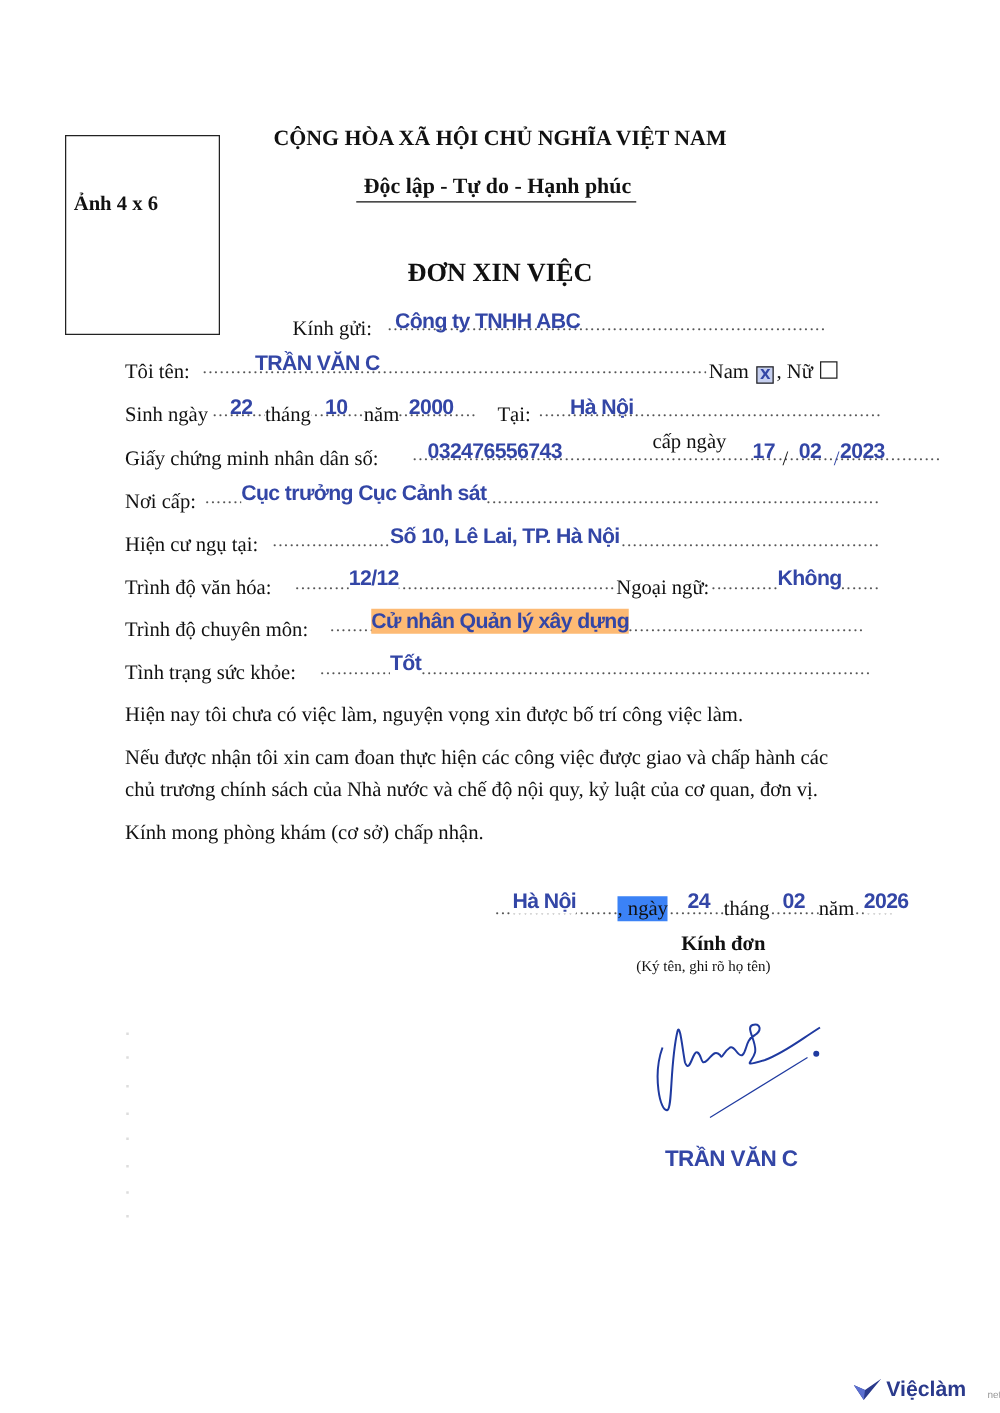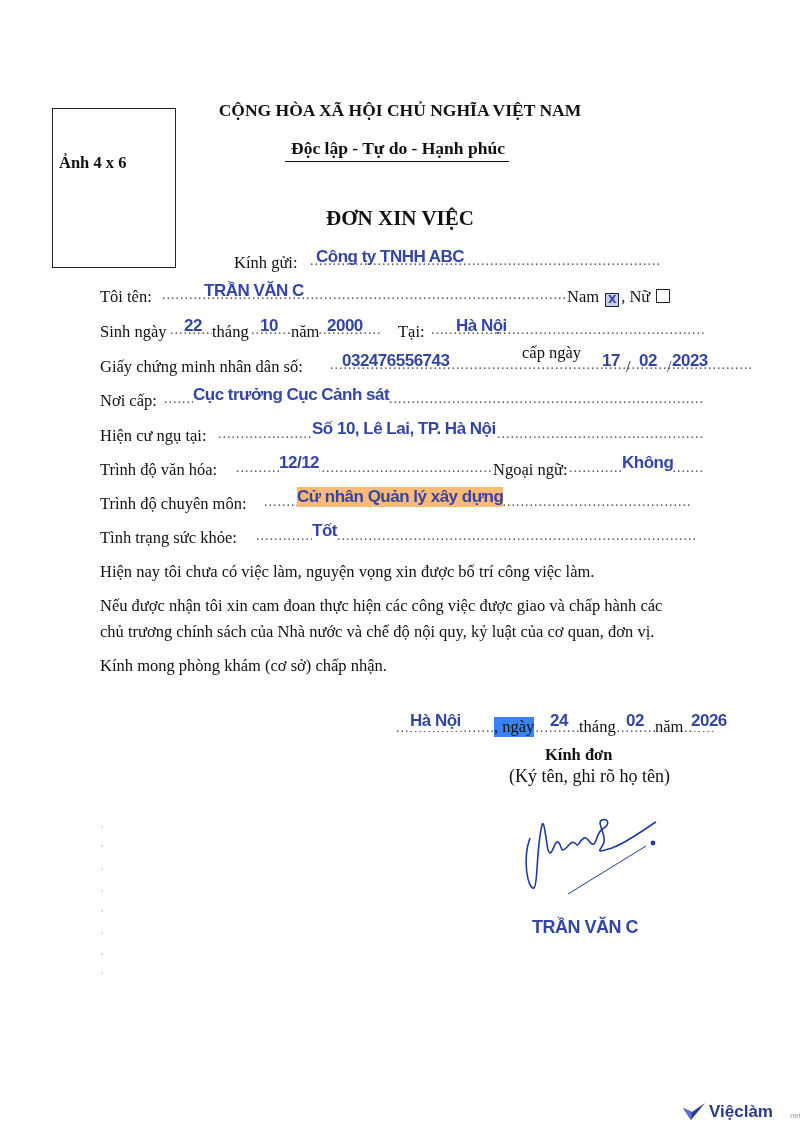--- a/index.html
+++ b/index.html
@@ -98,21 +98,21 @@
 <div class="abs dots" style="left:396px;top:720px;font-size:14px;">.......................................................................</div>
 <div class="abs fill" style="left:410px;top:711px;background:#fff;">Hà Nội</div>
 <div class="abs lbl" style="left:494px;top:717px;background:#3b82f6;">, ngày</div>
 <div class="abs fill" style="left:550px;top:711px;">24</div>
 <div class="abs lbl" style="left:579px;top:717px;background:#fff;">tháng</div>
 <div class="abs fill" style="left:626px;top:711px;">02</div>
 <div class="abs lbl" style="left:655px;top:717px;background:#fff;">năm</div>
 <div class="abs fill" style="left:691px;top:711px;background:#fff;">2026</div>
 
 <div class="abs" style="left:545px;top:745px;font-weight:bold;font-size:16.5px;">Kính đơn</div>
-<div class="abs" style="left:509px;top:766px;font-size:18px;">(Ký tên, ghi rõ họ tên)</div>
+<div class="abs" style="left:509px;top:766px;font-size:12px;">(Ký tên, ghi rõ họ tên)</div>
 
 <svg class="abs" style="left:520px;top:810px;" width="150" height="90" viewBox="0 0 150 90">
   <path d="M10,28 C2,50 8,80 14,78 C18,76 16,40 22,15 C24,8 26,30 28,40 C32,50 34,30 38,32 C42,34 40,44 46,38 C50,34 52,30 56,34 C58,38 58,32 64,28 C68,26 70,36 74,34 C78,30 76,22 84,18 C90,14 88,8 82,10 C76,12 86,24 84,32 C82,40 72,44 92,38 C108,32 120,22 136,12" fill="none" stroke="#1f3aa0" stroke-width="1.6"></path>
   <path d="M48,84 L126,36" fill="none" stroke="#1f3aa0" stroke-width="1"></path>
   <circle cx="133" cy="33" r="2.4" fill="#1f3aa0"></circle>
 </svg>
 <div class="abs fill" style="left:532px;top:917px;font-size:18px;">TRẦN VĂN C</div>
 
 <div class="faint" style="top:826px;"></div>
 <div class="faint" style="top:845px;"></div>

